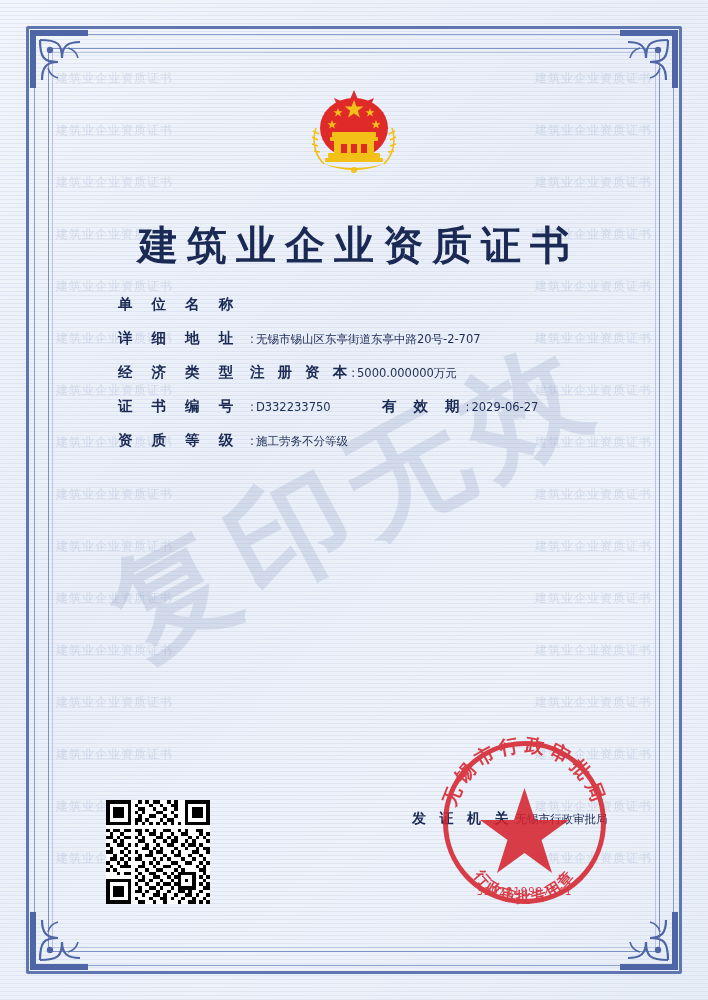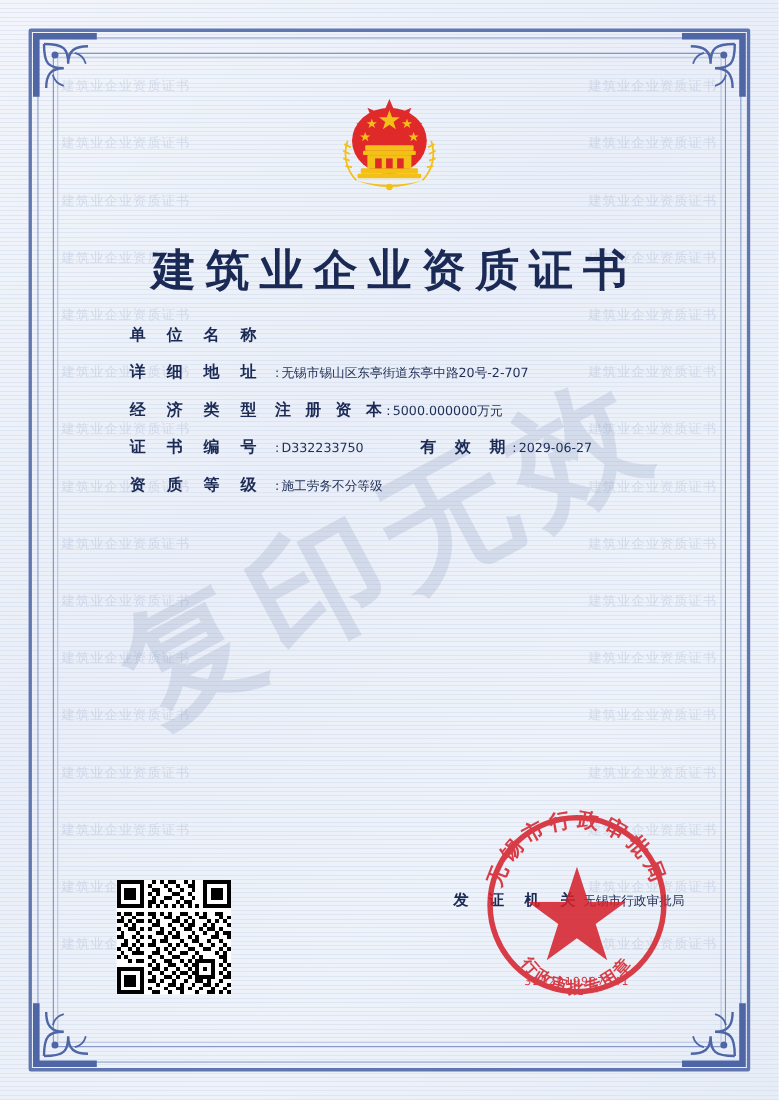--- a/index.html
+++ b/index.html
@@ -172,21 +172,21 @@
     background: #fff;
   }
   .qr svg { display: block; }
 
   
   .issuer {
     position: absolute;
     left: 412px;
     top: 810px;
     width: 260px;
-    font-family: Liberation Mono, monospace;
+    font-family: Liberation Serif, serif;
     color: #1b2a55;
   }
   .issuer-row {
     display: flex;
     align-items: baseline;
     font-size: 14px;
     font-weight: bold;
     margin-bottom: 18px;
   }
   .issuer-row .lab { letter-spacing: 5px; white-space: nowrap; }

